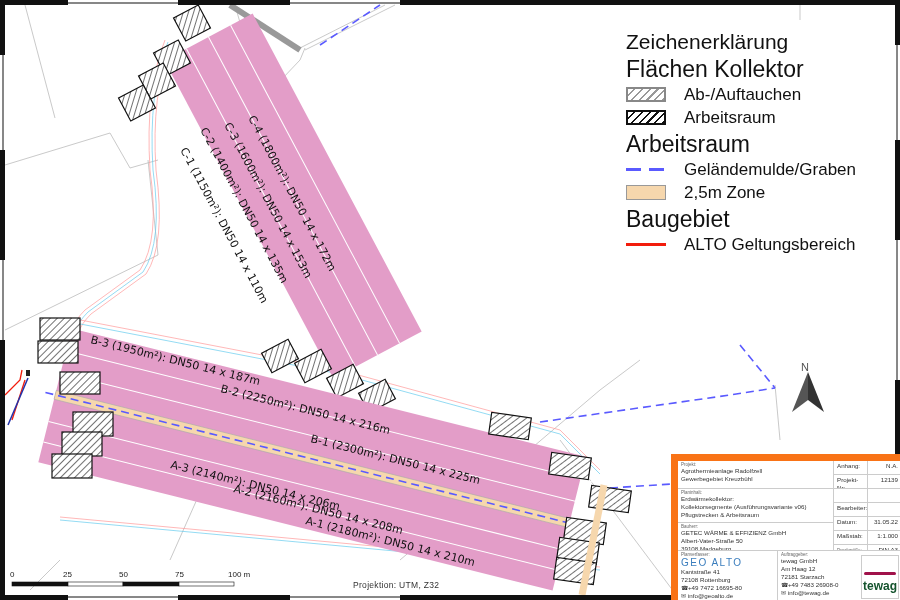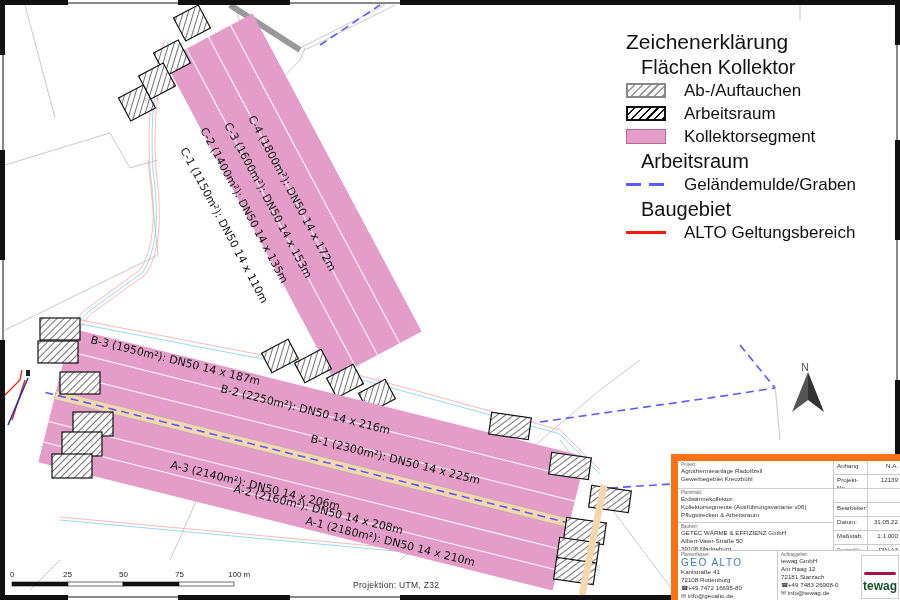--- a/index.html
+++ b/index.html
@@ -1,20 +1,20 @@
 <!DOCTYPE html>
 <html><head>
 <meta charset="utf-8">
 <style>
   html,body{margin:0;padding:0;background:#fff;}
   body{width:900px;height:600px;position:relative;overflow:hidden;font-family:"Liberation Sans",sans-serif;}
   #map{position:absolute;left:0;top:0;width:900px;height:600px;}
   .legend{position:absolute;left:626px;top:30px;width:270px;color:#111;}
   .legend .title{font-size:21px;margin-bottom:1px;}
-  .legend .group{font-size:20px;margin-top:2px;margin-left:15px;}
+  .legend .group{font-size:23px;margin-top:2px;}
   .legend .row{display:flex;align-items:center;height:23px;font-size:17px;}
   .legend .sw{width:40px;height:15px;margin-right:18px;flex:none;box-sizing:border-box;}
   .sw-arb{border:2px solid #111;background:repeating-linear-gradient(135deg,#fff 0 4px,#111 4px 5.5px);}
   .sw-ab{border:2px solid #888;background:repeating-linear-gradient(135deg,#fff 0 4px,#999 4px 5.5px);}
   .sw-kol{border:1px solid #b06a95;background:#e39dc8;}
   .sw-gel{height:3px !important;background:repeating-linear-gradient(90deg,#5a5aff 0 15px,transparent 15px 23px);}
   .sw-zone{border:1px solid #999;background:#f6d7ad;}
   .sw-bplan{height:3px !important;background:#f21c0c;}
   .scale{position:absolute;left:10px;top:570px;font-size:8px;color:#222;}
   .proj{position:absolute;left:353px;top:580px;font-size:8.5px;color:#333;letter-spacing:.3px;}
@@ -184,28 +184,28 @@
   <div class="title">Zeichenerklärung</div>
   <div class="group">Flächen Kollektor</div>
   <div class="row">
       <span class="sw sw-ab"></span>
       <span>Ab-/Auftauchen</span>
     </div>
   <div class="row">
       <span class="sw sw-arb"></span>
       <span>Arbeitsraum</span>
     </div>
-  <div class="row">
-      <span class="sw sw-kol"></span>
-      <span>Kollektorsegment</span>
-    </div>
   <div class="group">Arbeitsraum</div>
   <div class="row">
       <span class="sw sw-gel"></span>
       <span>Geländemulde/Graben</span>
+    </div>
+  <div class="row">
+      <span class="sw sw-zone"></span>
+      <span>2,5m Zone</span>
     </div>
   <div class="group">Baugebiet</div>
   <div class="row">
       <span class="sw sw-bplan"></span>
       <span>ALTO Geltungsbereich</span>
     </div>
 </div>
 
 <div class="tb">
   <div class="cell" style="left:0;top:0;width:156px;height:28px">

